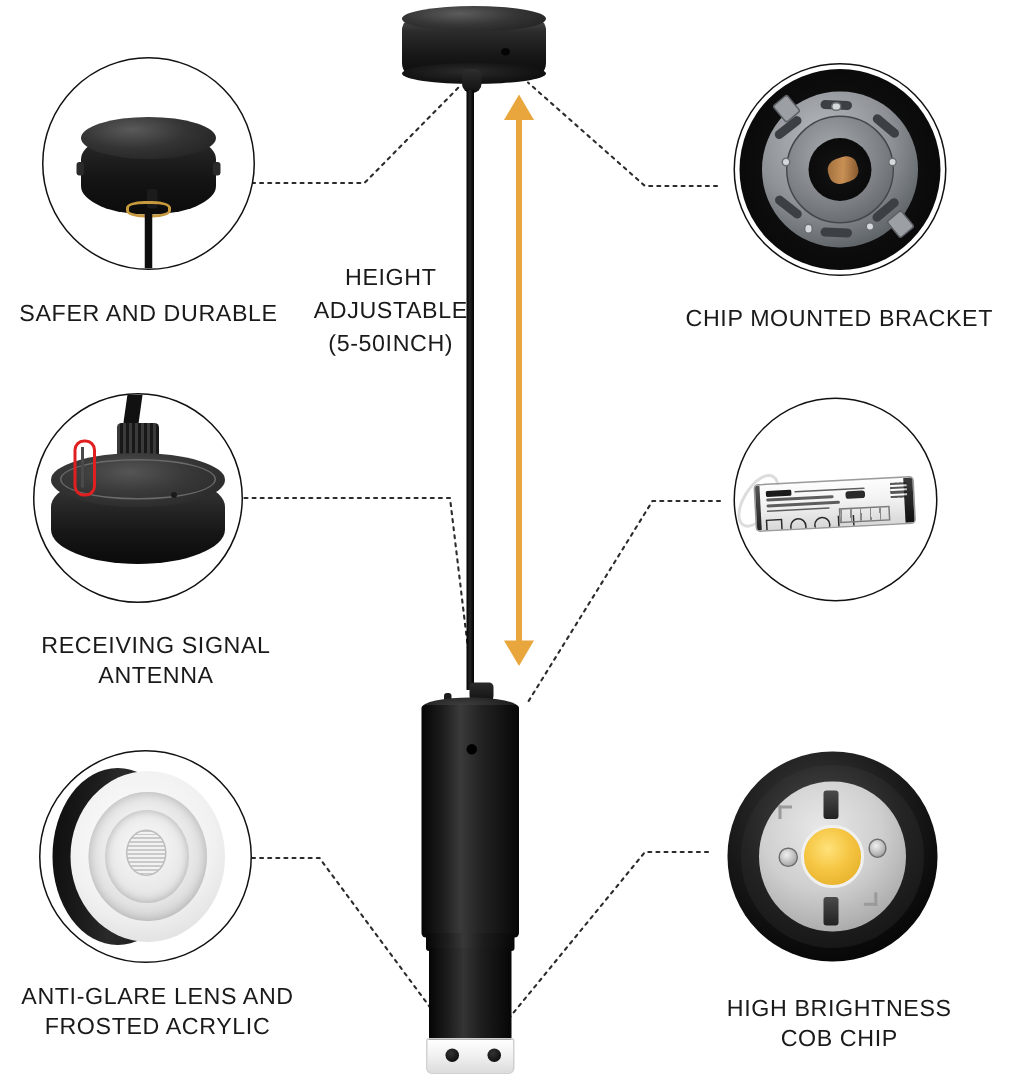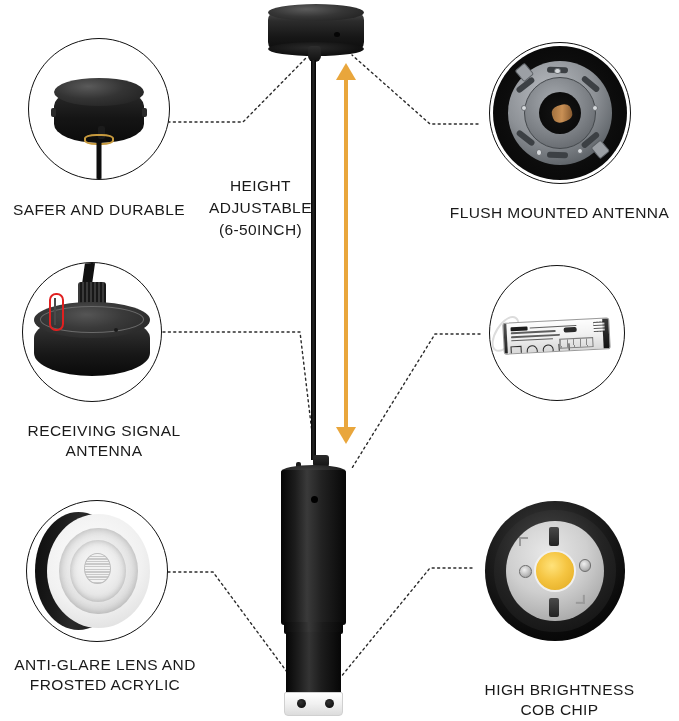--- a/index.html
+++ b/index.html
@@ -400,21 +400,21 @@
       <div class="fm-ring2"></div>
       <div class="fm-hole"></div>
       <div class="fm-wires"></div>
       <div class="fm-screw" style="left:46%; top:18%;"></div>
       <div class="fm-screw" style="left:22%; top:44%;"></div>
       <div class="fm-screw" style="left:73%; top:44%;"></div>
       <div class="fm-screw" style="left:33%; top:76%;"></div>
       <div class="fm-screw" style="left:62%; top:75%;"></div>
     </div>
   </div>
-  <div class="callout-label" style="left:440px; top:203px; width:239px;">FLUSH MOUNTED ANTENNA</div>
+  <div class="callout-label" style="left:440px; top:203px; width:239px;">CHIP MOUNTED BRACKET</div>
 
   <div class="bubble" style="left:22px; top:262px; width:140px; height:140px;">
     <div class="bubble-inner">
       <div class="ra-wire"></div>
       <div class="ra-gland"></div>
       <div class="ra-gland2"></div>
       <div class="ra-body"></div>
       <div class="ra-top"></div>
       <div class="ra-toplip"></div>
       <div class="ra-dot"></div>
@@ -468,21 +468,21 @@
       <div class="cob-plate"></div>
       <div class="cob-rect" style="left:46%; top:20%;"></div>
       <div class="cob-rect" style="left:46%; top:68%;"></div>
       <div class="cob-notch" style="left:26%; top:27%;"></div>
       <div class="cob-notch" style="left:64%; top:66%; transform:rotate(180deg);"></div>
       <div class="cob-screw" style="left:26%; top:46%;"></div>
       <div class="cob-screw" style="left:66%; top:42%;"></div>
       <div class="cob-chip"></div>
     </div>
   </div>
-  <div class="callout-label" style="left:440px; top:663px; width:239px;margin-top:17px;">HIGH BRIGHTNESS
+  <div class="callout-label" style="left:440px; top:663px; width:239px;">HIGH BRIGHTNESS
 COB CHIP</div>
 
   <div class="cp-canopy-body"></div>
   <div class="cp-canopy-top"></div>
   <div class="cp-canopy-bot"></div>
   <div class="cp-canopy-hole"></div>
   <div class="cp-gland"></div>
   <div class="cp-cord"></div>
 
   <div class="cp-gland2"></div>
@@ -495,15 +495,15 @@
   <div class="cp-base"></div>
   <div class="cp-base-dot" style="left:297px;"></div>
   <div class="cp-base-dot" style="left:325px;"></div>
 
   <div class="arrow-shaft"></div>
   <div class="arrow-head arrow-up"></div>
   <div class="arrow-head arrow-dn"></div>
 
   <div class="callout-label" style="left:193px; top:175px; width:135px; line-height:22px;">HEIGHT
 ADJUSTABLE
-(6-50INCH)</div>
+(5-50INCH)</div>
 
 </div>
 
 </body></html>

